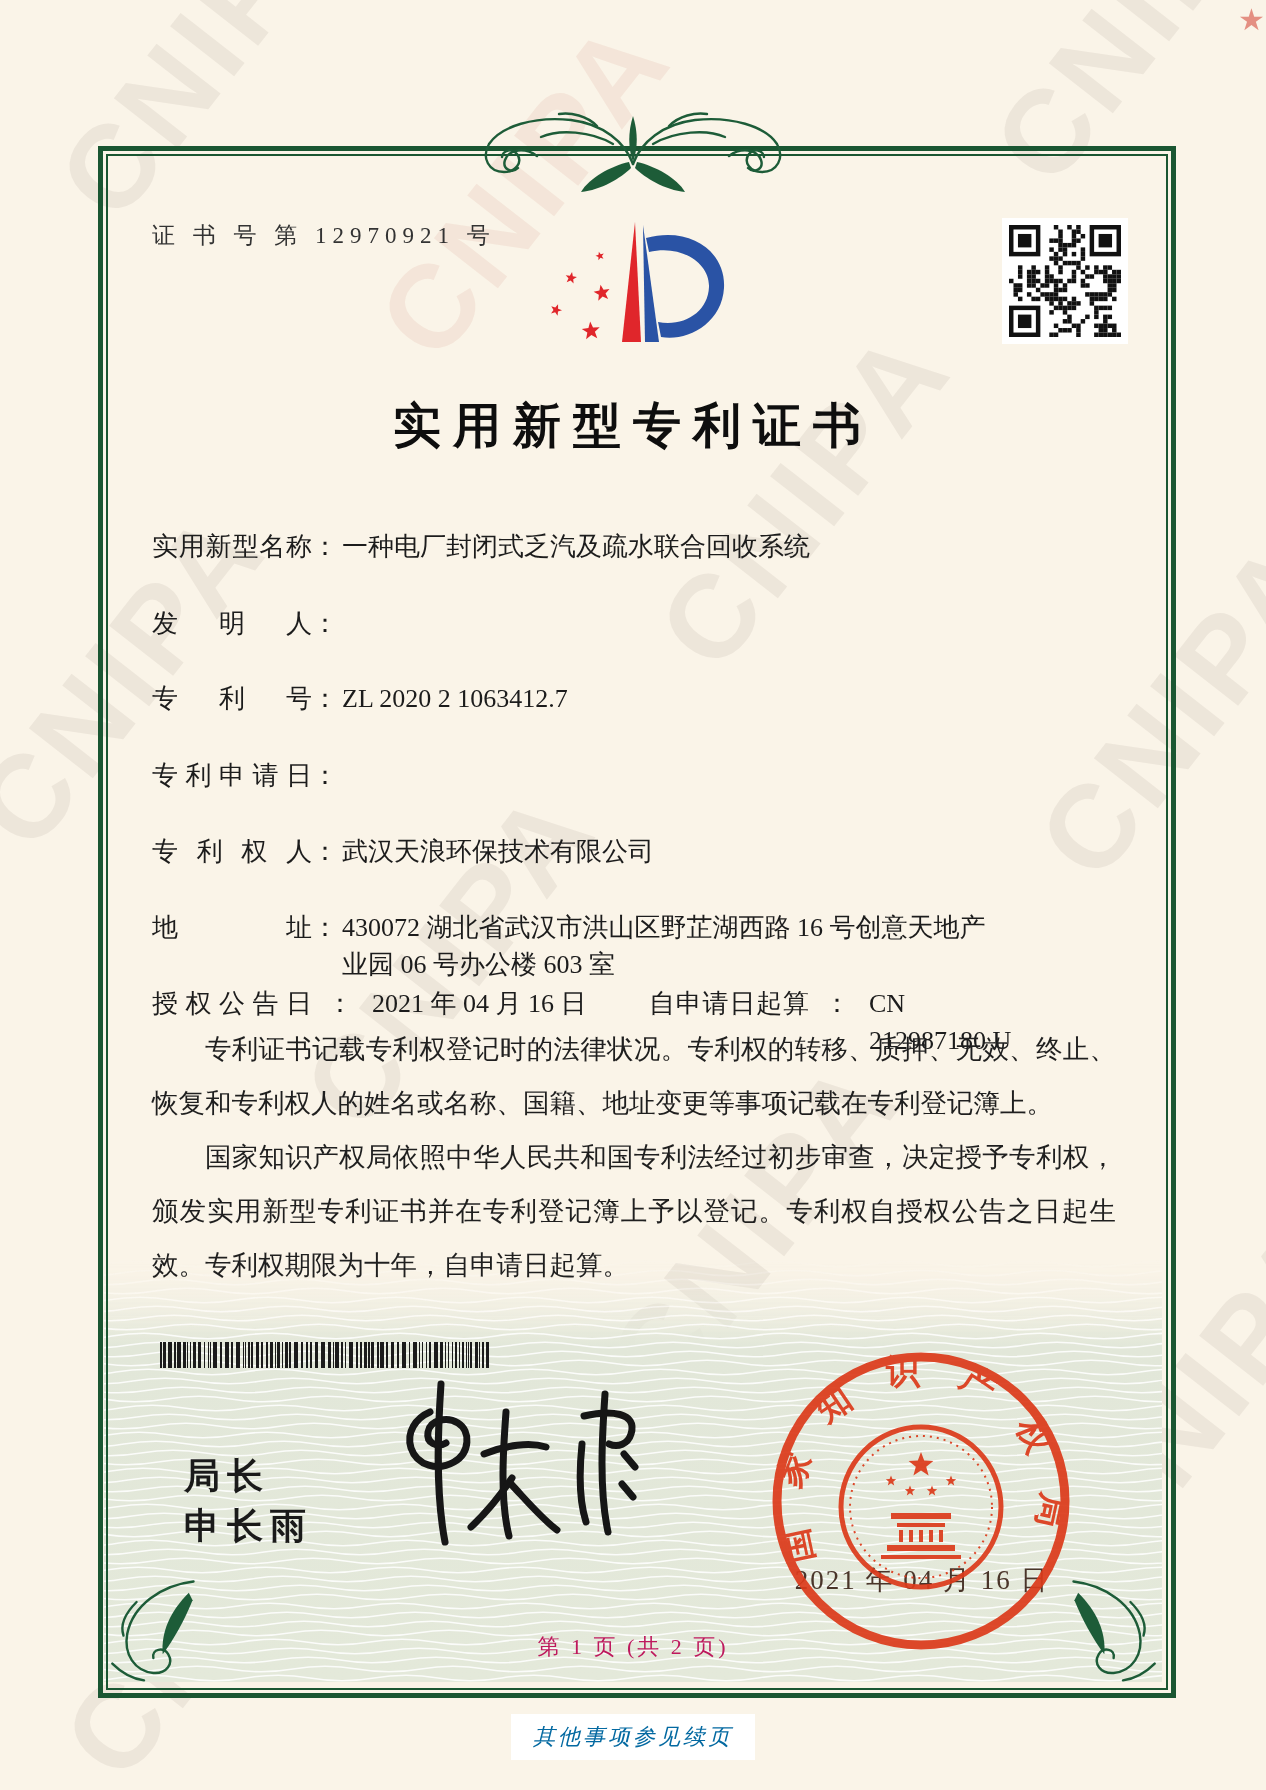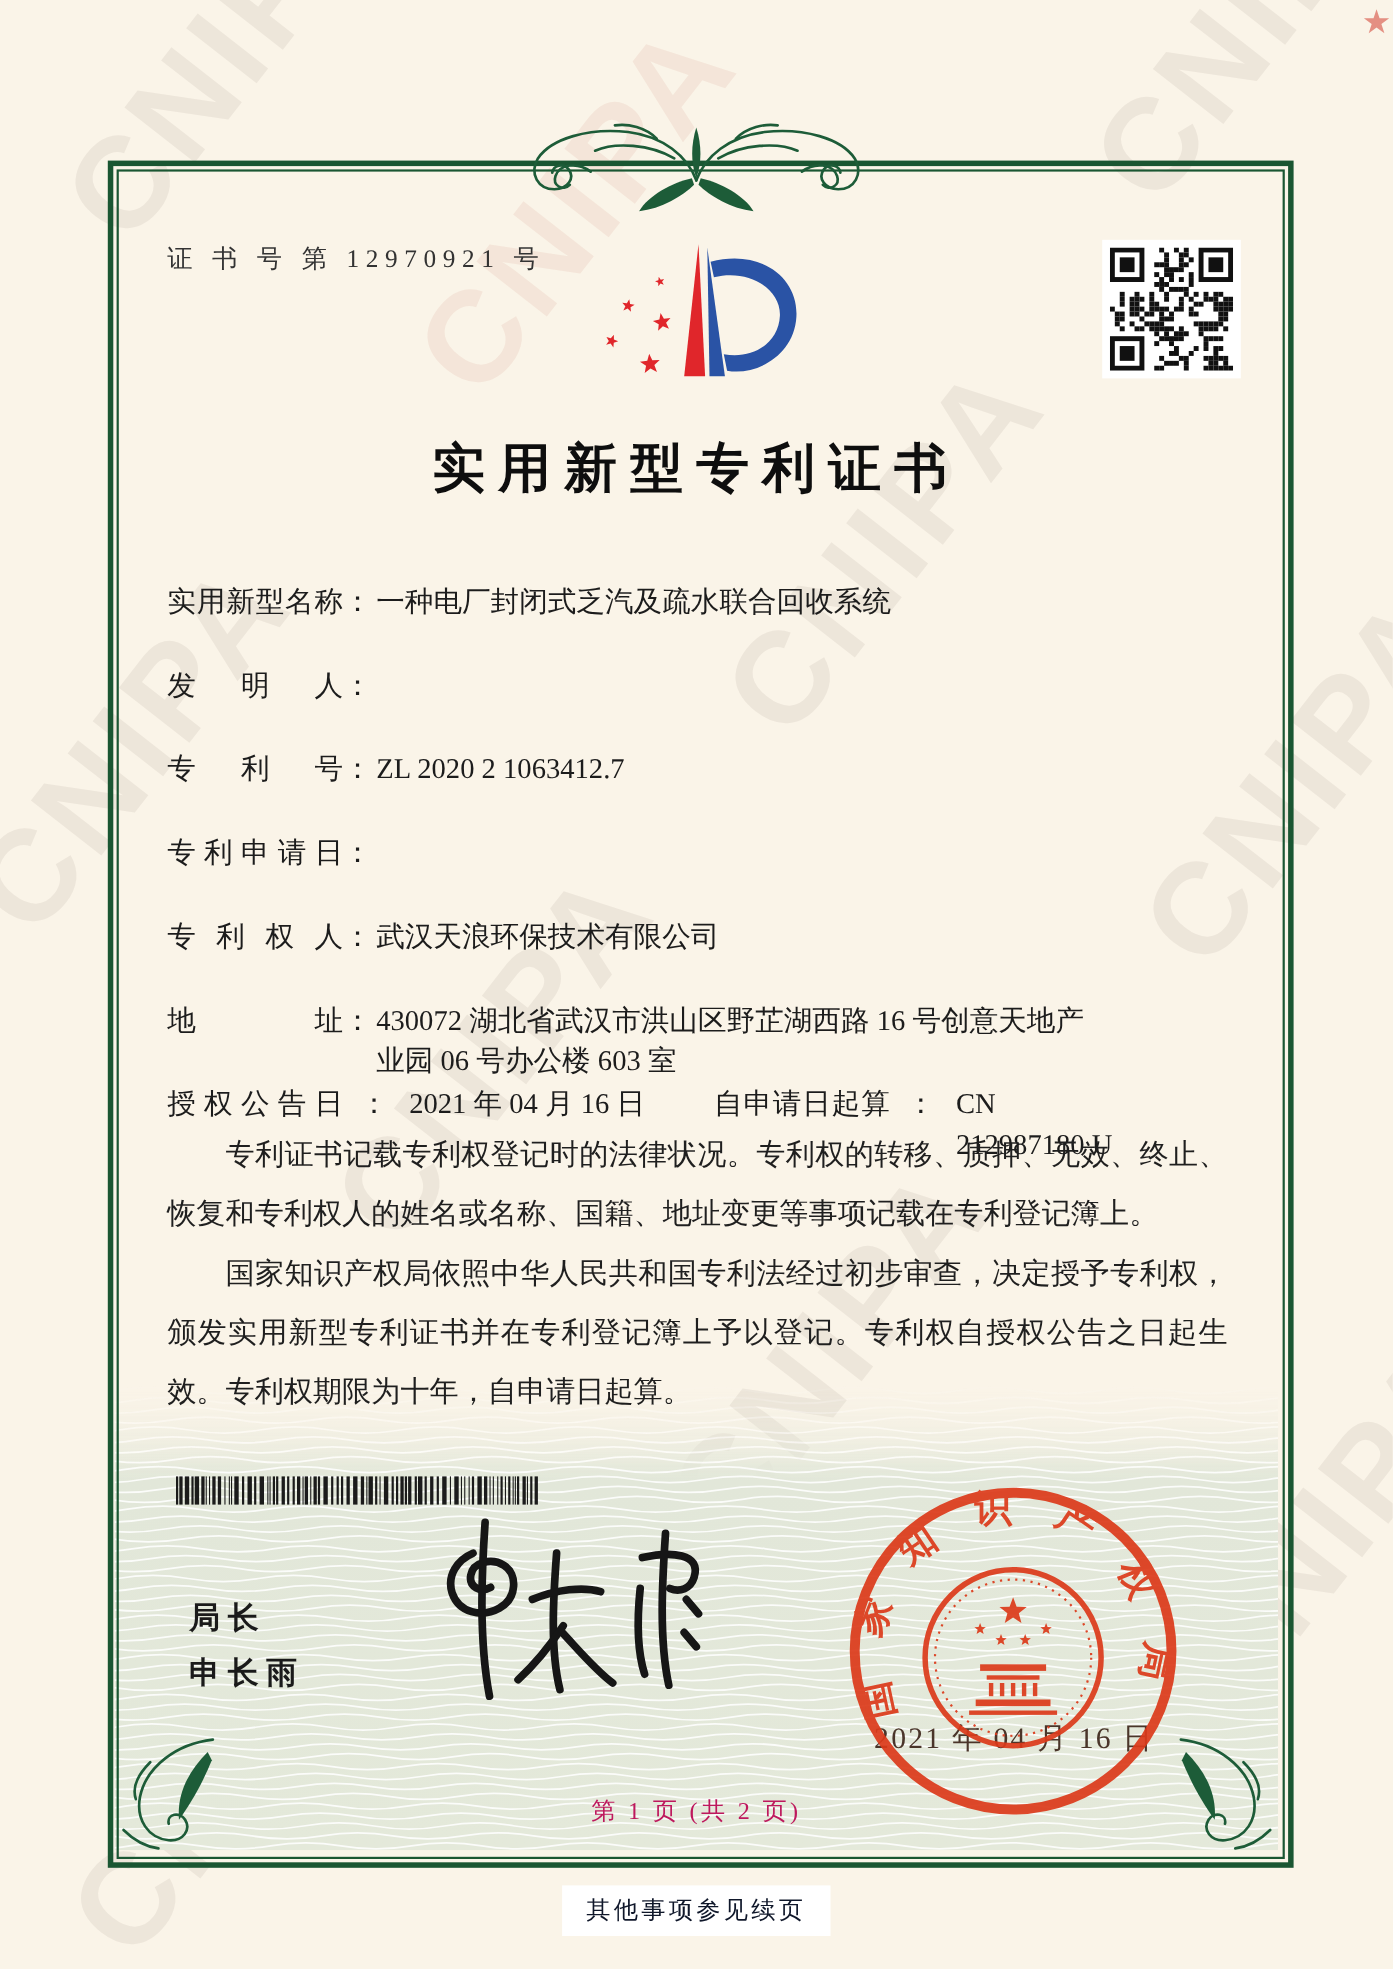--- a/index.html
+++ b/index.html
@@ -26,27 +26,27 @@
          font-weight:bold;letter-spacing:12px;color:#0e0e0e;z-index:3;}
   .fields{position:absolute;left:152px;top:528px;width:872px;z-index:3;color:#1c1c1c;}
   .frow{position:absolute;left:0;display:flex;font-size:26px;line-height:37px;width:100%;}
   .flabel{width:160px;flex:none;text-align:justify;text-align-last:justify;}
   .fcolon{flex:none;width:30px;}
   .fval{flex:1;}
   .grant-group{position:absolute;top:0;display:flex;font-size:26px;line-height:37px;gap:15px;}
   .body-text{position:absolute;left:152px;top:1022px;width:964px;font-size:26.5px;
              line-height:2.04;text-align:justify;color:#1f1f1f;z-index:3;}
   .body-text p{margin:0;text-indent:2em;}
-  .director{position:absolute;left:172px;z-index:4;font-family:"Liberation Sans","DejaVu Sans",sans-serif;
-            font-weight:bold;font-size:28px;letter-spacing:7px;color:#1a1a1a;}
+  .director{position:absolute;left:184px;z-index:4;font-family:"Liberation Sans","DejaVu Sans",sans-serif;
+            font-weight:bold;font-size:36px;letter-spacing:7px;color:#1a1a1a;}
   .pageinfo{position:absolute;left:0;top:1632px;width:100%;text-align:center;
             font-size:22px;letter-spacing:3px;color:#be185d;z-index:3;}
   .contnote{position:absolute;left:50%;top:1714px;transform:translateX(-50%);
             background:#ffffff;padding:8px 22px;font-size:22px;letter-spacing:3px;
-            color:#0f172a;z-index:3;white-space:nowrap;}
+            color:#0369a1;z-index:3;white-space:nowrap;font-style:italic;}
   .qrbox{position:absolute;left:1002px;top:218px;width:126px;height:126px;background:#fff;
          z-index:3;display:flex;align-items:center;justify-content:center;}
   .sealdate{position:absolute;left:782px;top:1562px;width:280px;text-align:center;
             font-size:27px;letter-spacing:2px;color:#4a352a;z-index:5;}
   .seal{position:absolute;left:768px;top:1348px;z-index:6;opacity:.92;}
   .sig{position:absolute;left:378px;top:1378px;z-index:4;}
   .barcode{position:absolute;left:160px;top:1342px;z-index:3;}
   .logo{position:absolute;left:545px;top:218px;z-index:3;}
   .orn-top{position:absolute;left:453px;top:104px;z-index:4;}
   .orn-bl{position:absolute;left:104px;top:1574px;z-index:4;}

